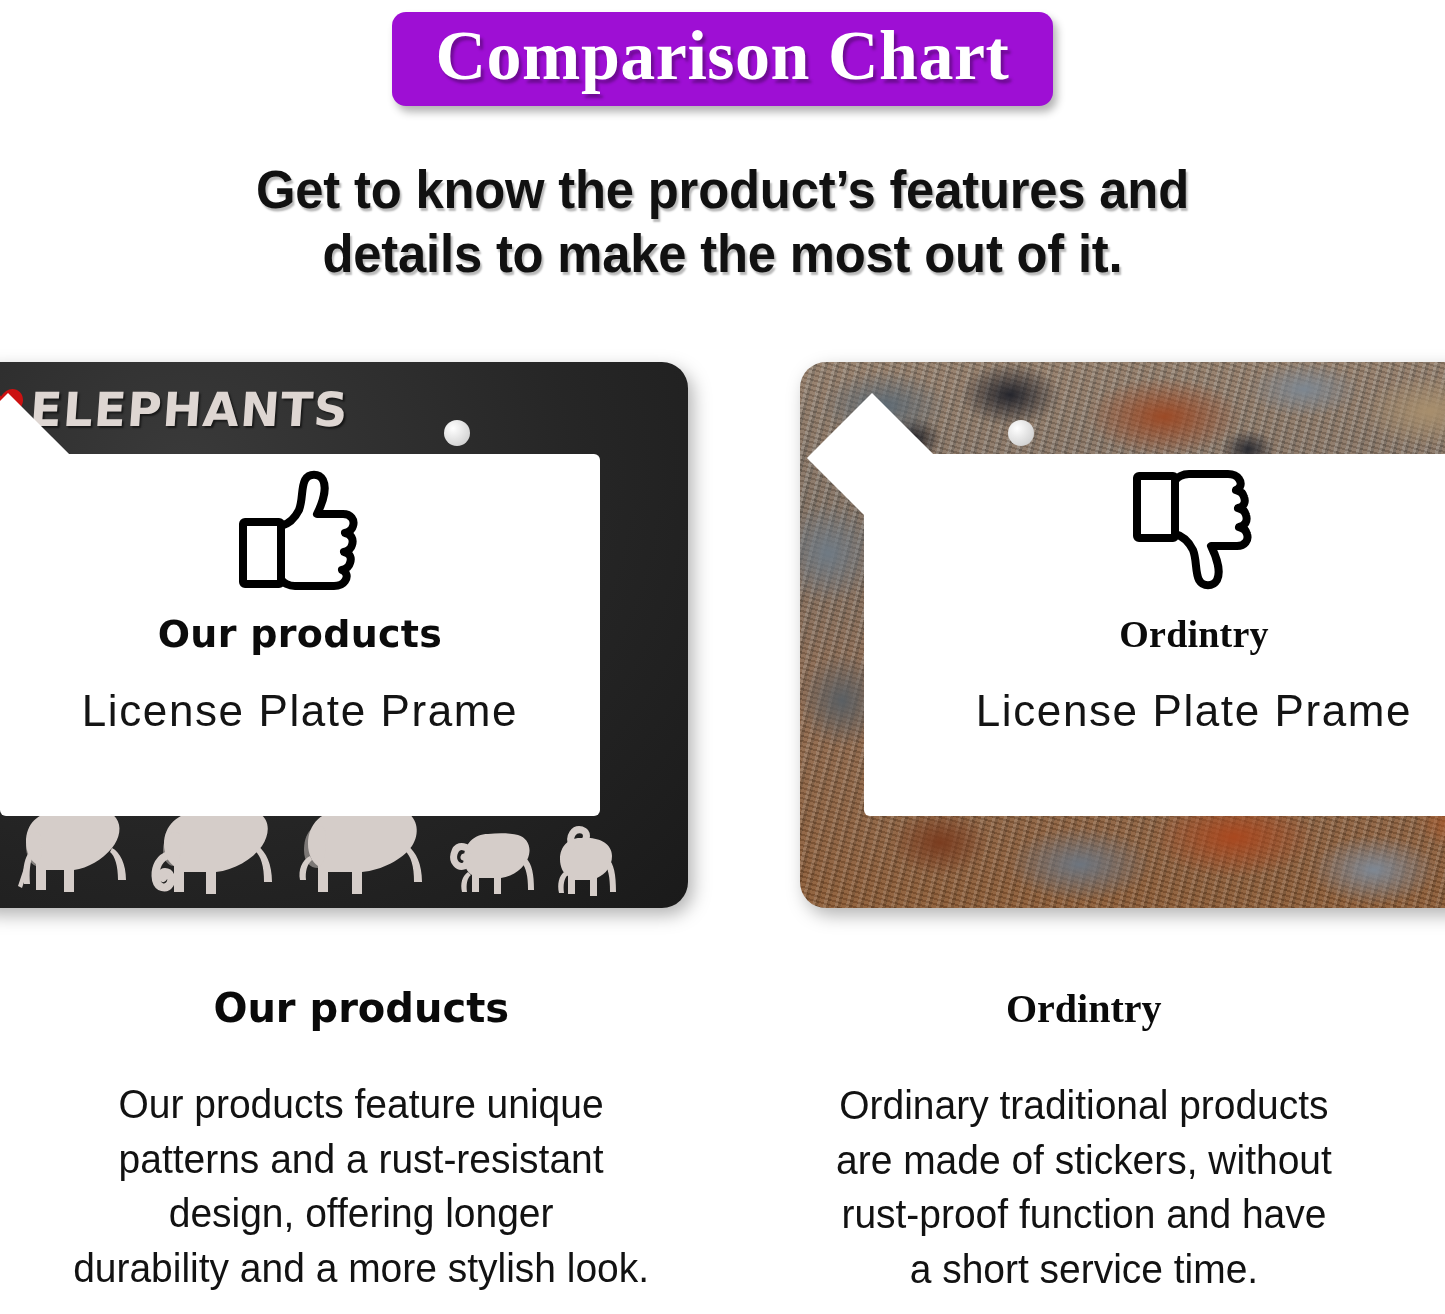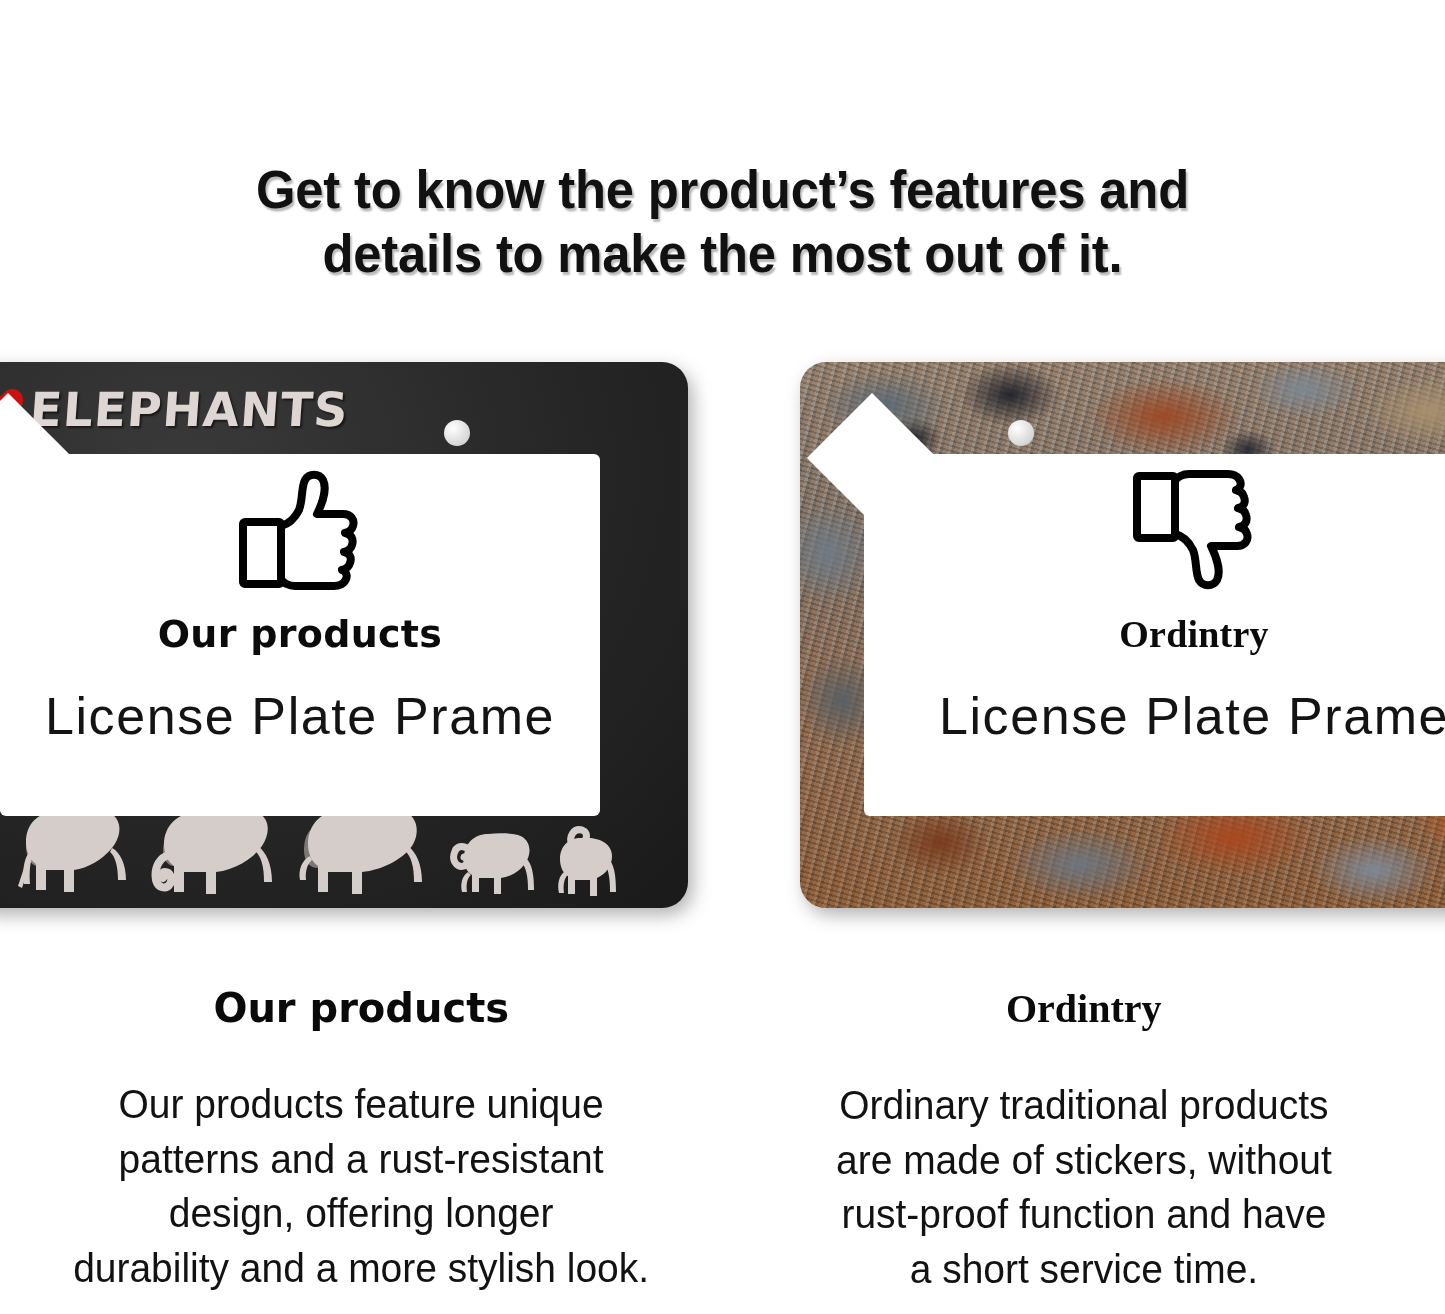--- a/index.html
+++ b/index.html
@@ -193,21 +193,21 @@
   }
   .card-title.serifbold{
     font-family:"Liberation Serif", serif;
     font-weight:bold;
     letter-spacing:0.2px;
   }
   .card-sub{
     margin-top:30px;
     font-family:"Liberation Sans", sans-serif;
     font-weight:300;
-    font-size:52px;
+    font-size:44px;
     color:#141414;
     letter-spacing:1.6px;
     white-space:nowrap;
   }
 
   
   .bottom{
     position:absolute;left:0;top:985px;width:1445px;height:330px;
     display:flex;
   }
@@ -225,20 +225,25 @@
     text-align:center;
     transform:scaleX(0.95);
   }
   .col-body .l{display:block;white-space:nowrap;}
 </style>
 </head>
 <body>
 
 <div class="page">
 
+  <div class="banner-wrap">
+    <div class="banner">
+      <div class="banner-title">Comparison Chart</div>
+    </div>
+  </div>
 
   <div class="subtitle">
     <span class="l">Get to know the product’s features and</span>
     <span class="l">details to make the most out of it.</span>
   </div>
 
   <div class="frames">
 
     <div class="frame frame-left">
       <div class="frame-body">

